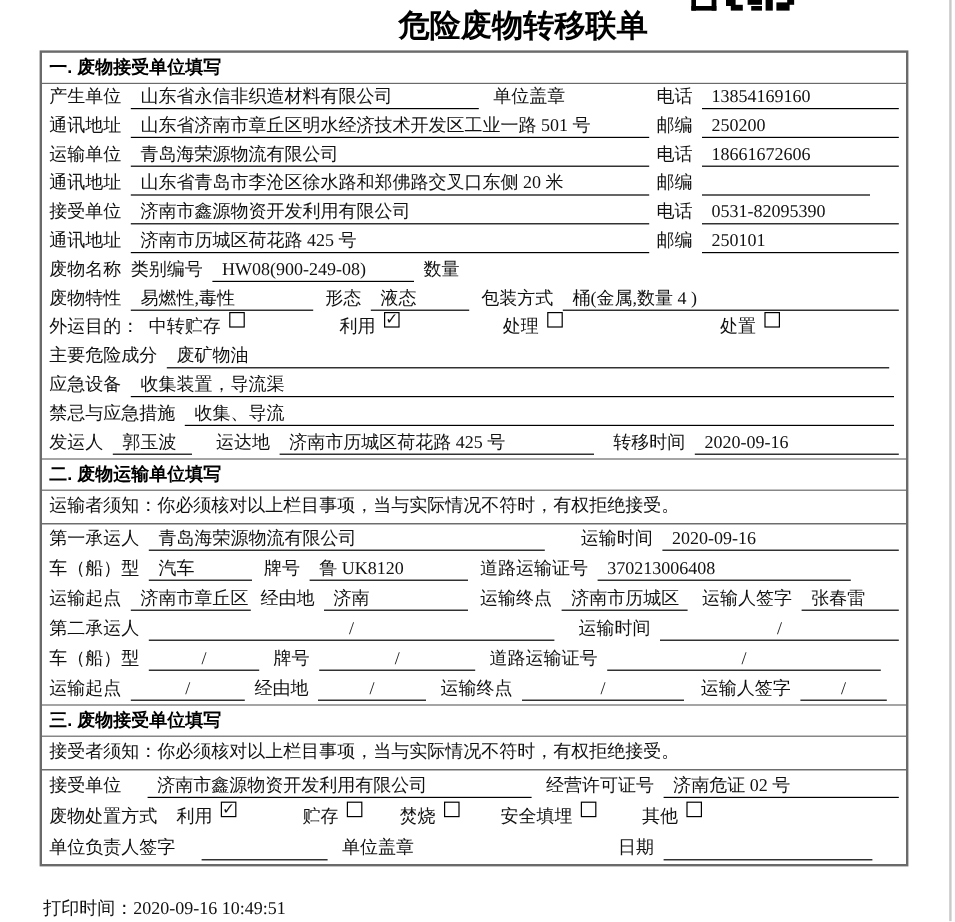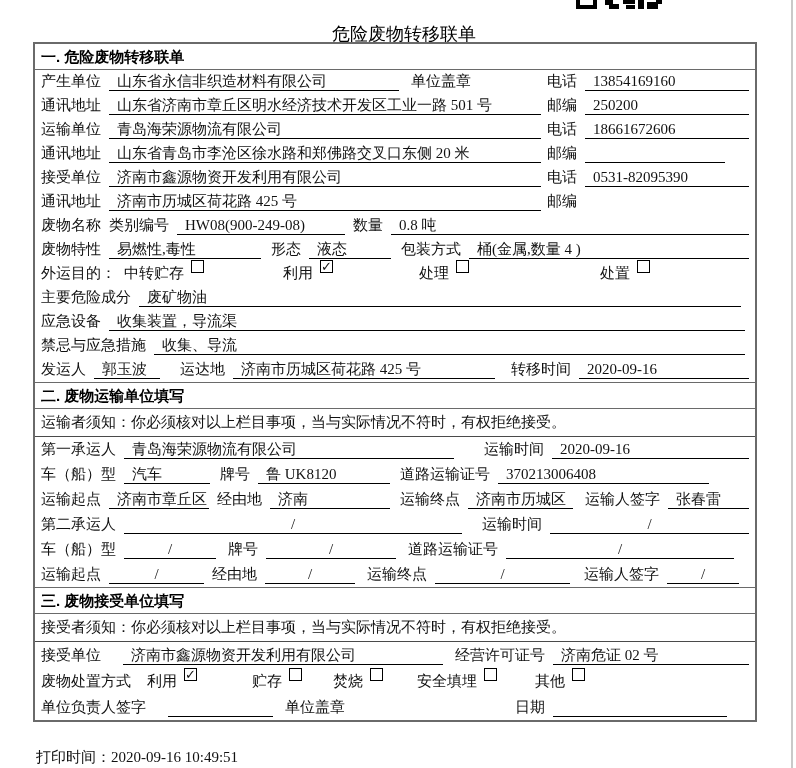--- a/index.html
+++ b/index.html
@@ -6,22 +6,22 @@
   html,body { background:#ffffff; }
   .page {
     position:relative; width:796px; height:768px; background:#fff;
     font-family:"Liberation Serif","DejaVu Serif",serif;
     color:#111; overflow:hidden;
   }
   
   .doc-no { position:absolute; left:36px; top:11px; font-size:15px; white-space:nowrap; }
   .doc-no .num { font-size:16px; letter-spacing:0.5px; }
   .title {
-    position:absolute; left:332px; top:4px; font-size:18px; font-weight:normal;
-    font-family:"Liberation Sans","DejaVu Sans",sans-serif; white-space:nowrap; color:#000;margin-top:18px;
+    position:absolute; left:332px; top:4px; font-size:26px; font-weight:bold;
+    font-family:"Liberation Sans","DejaVu Sans",sans-serif; white-space:nowrap; color:#000;
   }
   .qr { position:absolute; left:576px; top:0; }
   .edge-line { position:absolute; left:791px; top:0; width:2px; height:768px; background:#c9c9c9; }
   
   .formtable {
     position:absolute; left:33px; top:42px; width:724px;
     border:2px solid #6a6a6a; background:#fff;
   }
   .sech {
     height:26px; line-height:25px; padding-left:6px;
@@ -69,21 +69,21 @@
       <rect x="50" y="5" width="9" height="4" fill="#000"></rect>
     <rect x="62" y="0" width="6" height="9" fill="#000"></rect>
       <rect x="71" y="2" width="11" height="7" fill="#000"></rect>
       <rect x="80" y="0" width="6" height="4" fill="#000"></rect>
   </svg>
   <div class="edge-line"></div>
 
   <div class="formtable">
 
     <div class="sec1">
-      <div class="sech">一. 危险废物转移联单</div>
+      <div class="sech">一. 废物接受单位填写</div>
 
       <div class="row">
         <div class="lgroup">
           <span class="lbl">产生单位</span>
           <span class="fld" style="width:290px">
               <span class="val">山东省永信非织造材料有限公司</span>
             </span>
           <span class="lbl" style="margin-left:12px">单位盖章</span>
         </div>
         <span class="lbl">电话</span>
@@ -145,32 +145,32 @@
       </div>
 
       <div class="row">
         <div class="lgroup">
           <span class="lbl">通讯地址</span>
           <span class="fld grow">
               <span class="val">济南市历城区荷花路 425 号</span>
             </span>
         </div>
         <span class="lbl">邮编</span>
+        <span class="fld grow">
+            <span class="val">250101</span>
+          </span>
       </div>
 
       <div class="row">
         <span class="lbl">废物名称</span>
         <span class="lbl" style="margin-left:8px">类别编号</span>
         <span class="fld" style="width:168px">
             <span class="val">HW08(900-249-08)</span>
           </span>
         <span class="lbl" style="margin-left:8px">数量</span>
-        <span class="fld grow">
-            <span class="val">0.8 吨</span>
-          </span>
       </div>
 
       <div class="row">
         <span class="lbl">废物特性</span>
         <span class="fld" style="width:152px">
             <span class="val">易燃性,毒性</span>
           </span>
         <span class="lbl" style="margin-left:10px">形态</span>
         <span class="fld" style="width:82px">
             <span class="val">液态</span>

